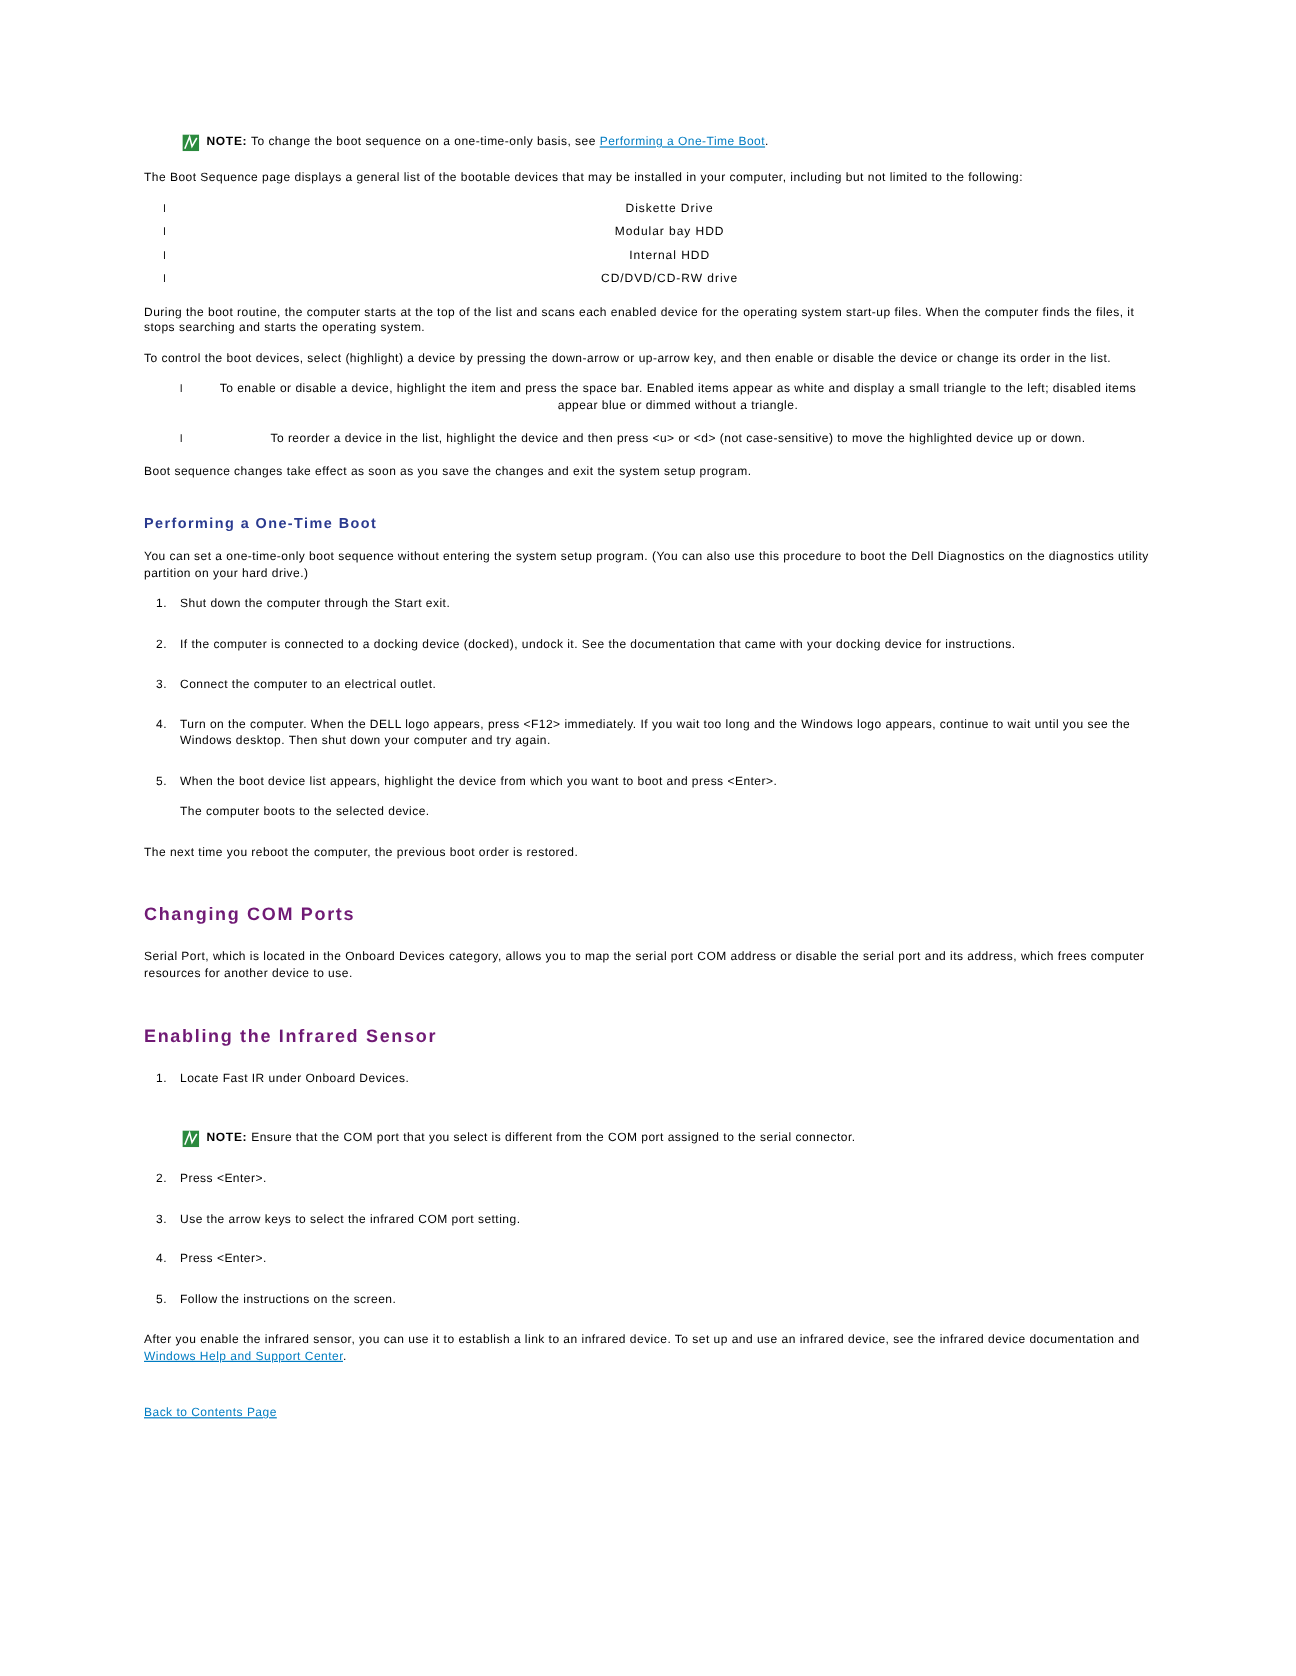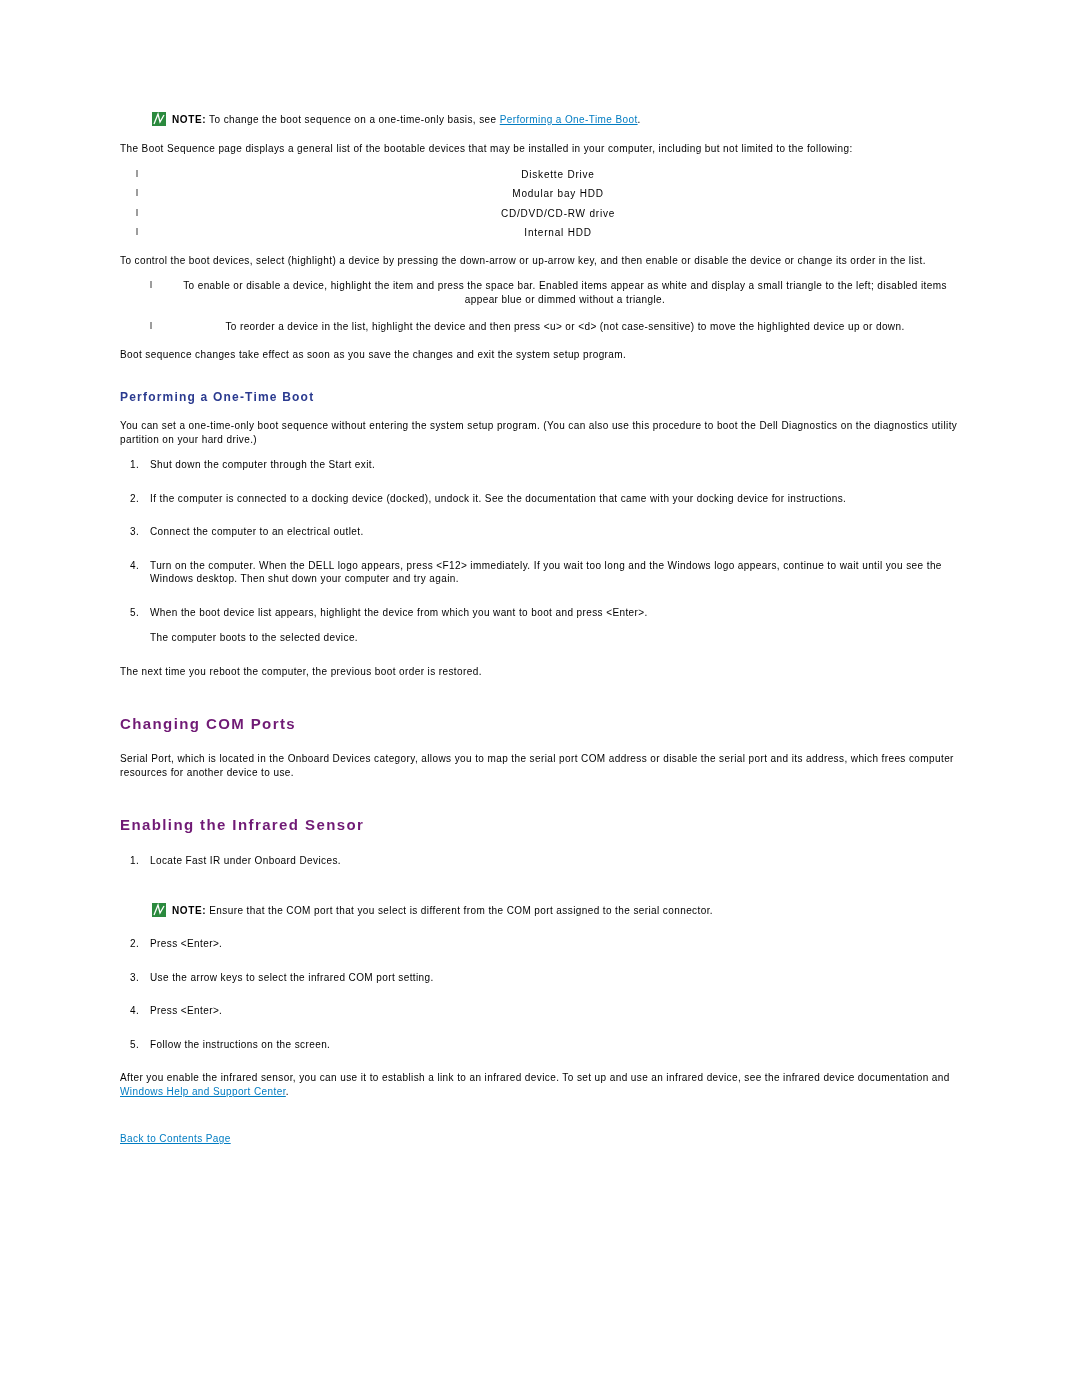--- a/index.html
+++ b/index.html
@@ -13,21 +13,21 @@
   }
   .page {
     width: 1080px;
     min-height: 1397px;
     padding: 112px 120px 0 120px;
     box-sizing: border-box;
     line-height: 1.35;
   }
   .note-row {
     display: flex;
-    align-items: flex-end;
+    align-items: center;
     margin-bottom: 16px;
     padding-left: 32px;
   }
   .note-icon {
     width: 14px;
     height: 14px;
     position: relative;
     margin-right: 6px;
     flex: 0 0 auto;
   }
@@ -129,24 +129,25 @@
     <span>
       <span class="note-label">NOTE:</span><span> To change the boot sequence on a one-time-only basis, see </span><a class="link">Performing a One-Time Boot</a><span>.</span>
     </span>
   </div>
 
   <p>The Boot Sequence page displays a general list of the bootable devices that may be installed in your computer, including but not limited to the following:</p>
 
   <ul class="l-list">
     <li>Diskette Drive</li>
     <li>Modular bay HDD</li>
+    <li>Internal HDD</li>
     <li>CD/DVD/CD-RW drive</li>
-    <li>Internal HDD</li>
   </ul>
 
+  <p>During the boot routine, the computer starts at the top of the list and scans each enabled device for the operating system start-up files. When the computer finds the files, it stops searching and starts the operating system.</p>
   <p>To control the boot devices, select (highlight) a device by pressing the down-arrow or up-arrow key, and then enable or disable the device or change its order in the list.</p>
 
   <ul class="l-list sub">
     <li>To enable or disable a device, highlight the item and press the space bar. Enabled items appear as white and display a small triangle to the left; disabled items appear blue or dimmed without a triangle.</li>
     <li>To reorder a device in the list, highlight the device and then press &lt;u&gt; or &lt;d&gt; (not case-sensitive) to move the highlighted device up or down.</li>
   </ul>
 
   <p>Boot sequence changes take effect as soon as you save the changes and exit the system setup program.</p>
 
   <h3 class="sub-heading">Performing a One-Time Boot</h3>

